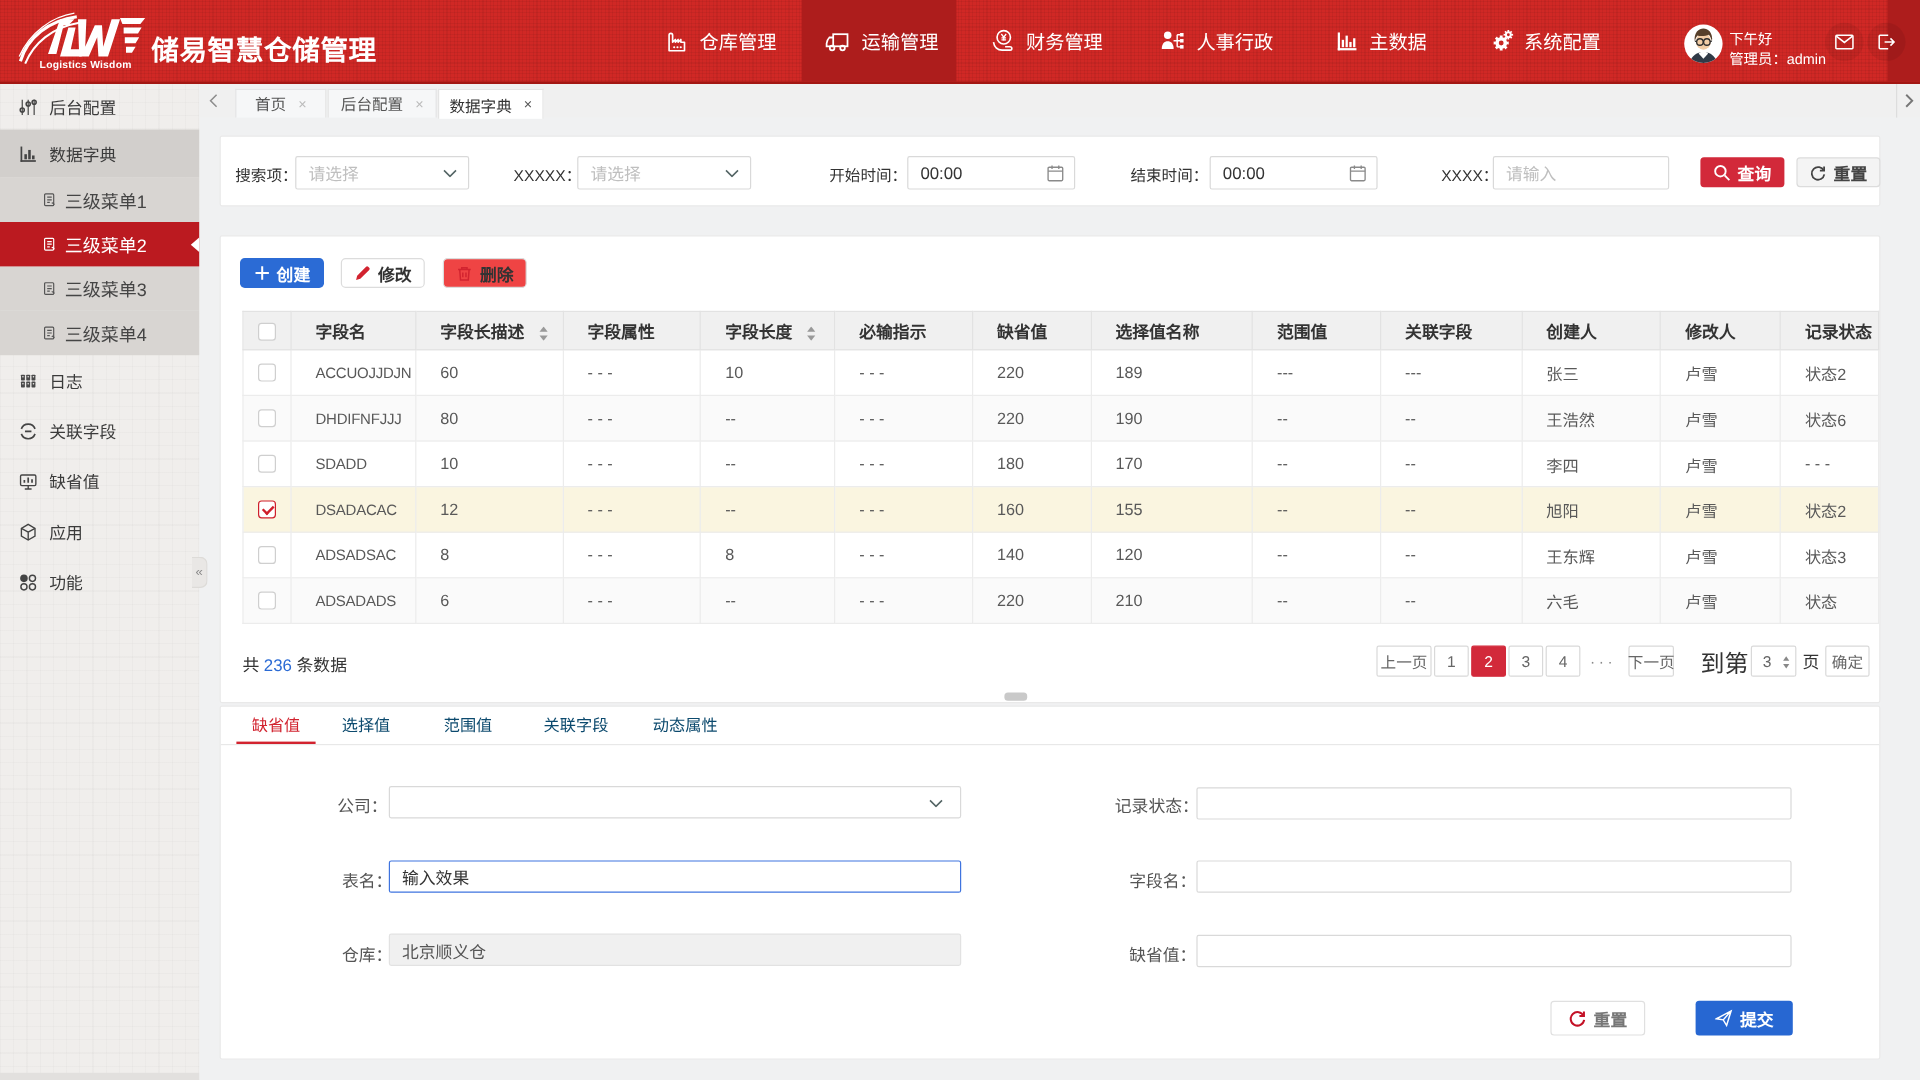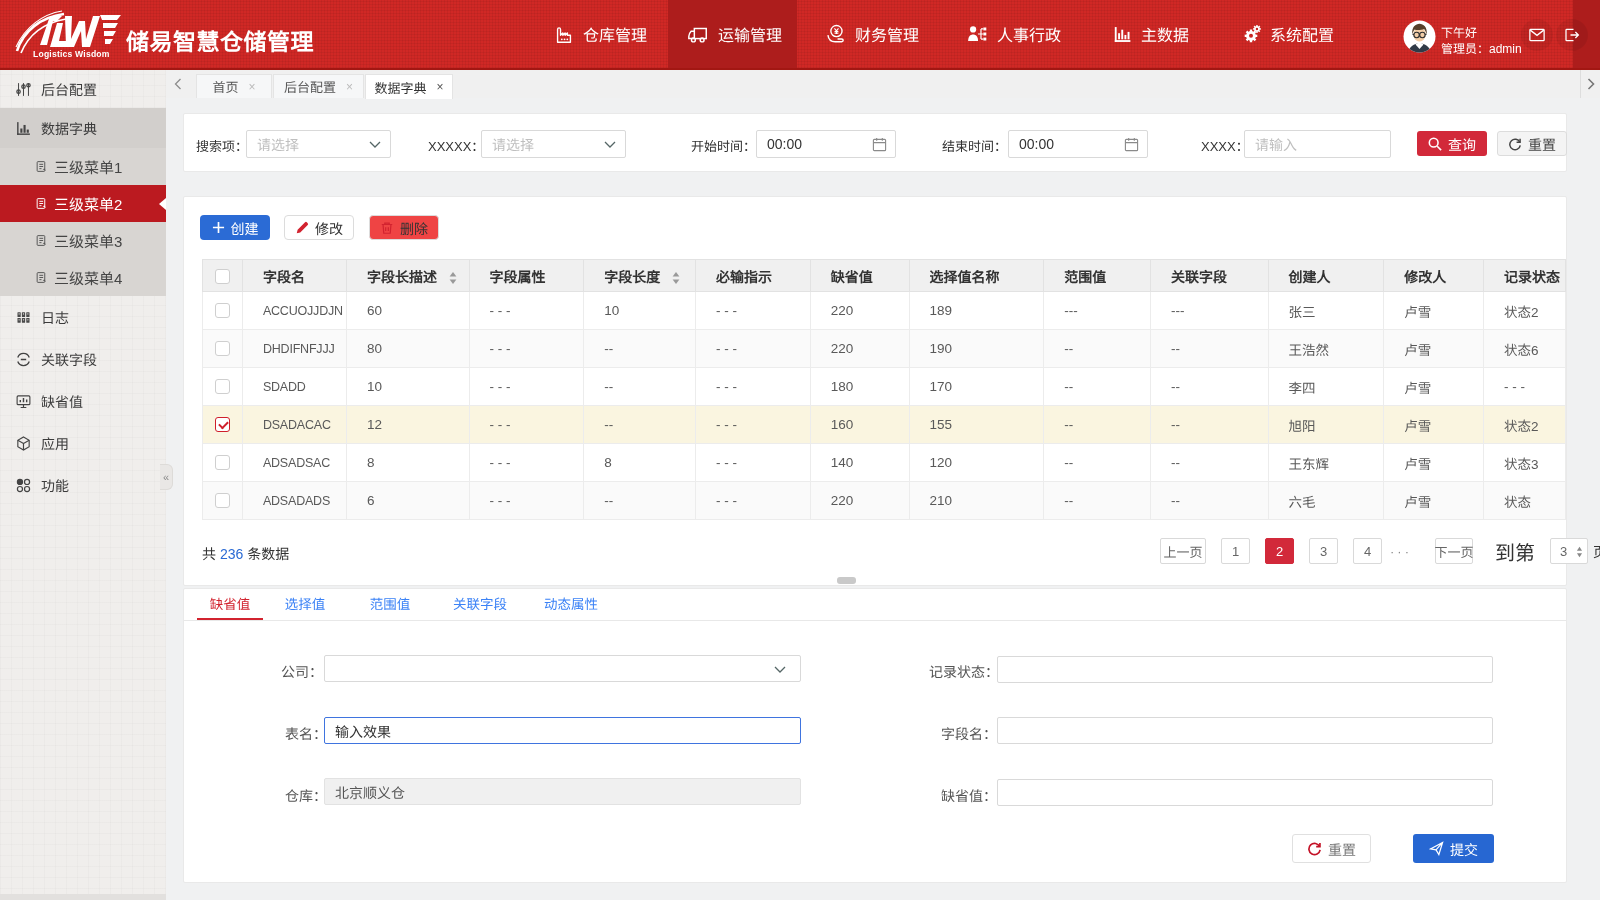--- a/index.html
+++ b/index.html
@@ -46,21 +46,21 @@
   .panel { position:absolute; background:#fff; border:1px solid #e9e9e9; border-radius:2px; }
   #p-filter { left:183px; top:113px; width:1384px; height:59px; }
   #p-main   { left:183px; top:196px; width:1384px; height:390px; }
   #p-bottom { left:183px; top:588px; width:1384px; height:295px; }
 
   
   .flabel { position:absolute; font-size:13px; color:#333; top:22px; }
   .fselect, .finput { position:absolute; top:16px; height:28px; border:1px solid #d9d9d9; border-radius:2px; background:#fff; font-size:14px; color:#bfbfbf; display:flex; align-items:center; padding:0 10px; }
   .chev { position:absolute; right:9px; top:10px; width:12px; height:7px; }
   .cal { position:absolute; right:8px; top:6px; }
-  .btn { position:absolute; display:flex; align-items:center; justify-content:center; border-radius:3px; font-size:14px; }
+  .btn { position:absolute; display:flex; align-items:center; justify-content:center; border-radius:3px; font-size:14px;font-weight:bold; }
   .btn svg { margin-right:6px; }
   #btn-query { left:1233px; top:17px; width:70px; height:25px; background:#d2293a; color:#fff; }
   #btn-reset1 { left:1313px; top:17px; width:70px; height:25px; background:#f4f4f4; border:1px solid #dcdcdc; color:#444; }
 
   
   #btn-create { left:16px; top:18px; width:70px; height:25px; background:#2b6bd5; color:#fff; border-radius:4px; }
   #btn-edit   { left:100px; top:18px; width:70px; height:25px; background:#fff; border:1px solid #dcdcdc; color:#333; border-radius:4px; }
   #btn-del    { left:185px; top:18px; width:70px; height:25px; background:#ef4444; border:1px solid #dcdcdc; color:#333; border-radius:4px; }
 
   
@@ -73,29 +73,29 @@
   .grid .cbc { padding:0; text-align:center; }
   .cb { display:inline-block; width:15px; height:15px; border:1px solid #cfcfcf; border-radius:3px; background:#fff; vertical-align:middle; }
   .cb.checked { border-color:#cf1f2b; position:relative; }
   .cb.checked::after { content:""; position:absolute; left:3px; top:3px; width:7px; height:4px; border-left:2px solid #cf1f2b; border-bottom:2px solid #cf1f2b; transform:rotate(-45deg); }
   .sort { display:inline-block; vertical-align:middle; margin-left:12px; }
 
   
   .total { position:absolute; left:18px; top:346px; font-size:14px; color:#333; }
   .total b { color:#2a6ad4; font-weight:normal; }
   .pag { position:absolute; top:341px; height:26px; display:flex; align-items:center; font-size:13px; color:#666; white-space:nowrap; }
-  .pbtn { height:26px; border:1px solid #d9d9d9; background:#fff; display:flex; align-items:center; justify-content:center; margin-left:15px; border-radius:2px; white-space:nowrap; }
+  .pbtn { height:26px; border:1px solid #d9d9d9; background:#fff; display:flex; align-items:center; justify-content:center; margin-left:2px; border-radius:2px; white-space:nowrap; }
   .pnum { width:29px; }
   .pnum.on { background:#d2293a; color:#fff; border-color:#d2293a; }
   .dots { width:38px; text-align:center; color:#888; letter-spacing:3px; }
   .scrollthumb { position:absolute; left:653px; top:380px; width:19px; height:7px; background:#c9c9c9; border-radius:3px; }
 
   
   .btabs { position:absolute; left:0; top:0; width:1382px; height:32px; border-bottom:1px solid #e8e8e8; }
-  .btab { position:absolute; top:0; height:31px; line-height:31px; font-size:13.5px; color:#3b82f6; text-align:center; }
+  .btab { position:absolute; top:0; height:31px; line-height:31px; font-size:13.5px; color:#0c4a6e; text-align:center; }
   .btab.on { color:#d2232f; border-bottom:2px solid #d2232f; }
 
   
   .glabel { position:absolute; font-size:14px; color:#555; }
   .ginput { position:absolute; height:27px; border:1px solid #d9d9d9; border-radius:2px; background:#fff; font-size:14px; color:#333; display:flex; align-items:center; padding:0 10px; }
   .ginput.focus { border:1px solid #3f74df; }
   .ginput.dis { background:#f0f0f0; border-color:#e2e2e2; color:#555; }
   #btn-reset2 { left:1108px; top:245px; width:79px; height:29px; background:#fff; border:1px solid #e0e0e0; color:#777; border-radius:3px; }
   #btn-submit { left:1229px; top:245px; width:81px; height:29px; background:#2767d2; color:#fff; border-radius:3px; }
 </style>

